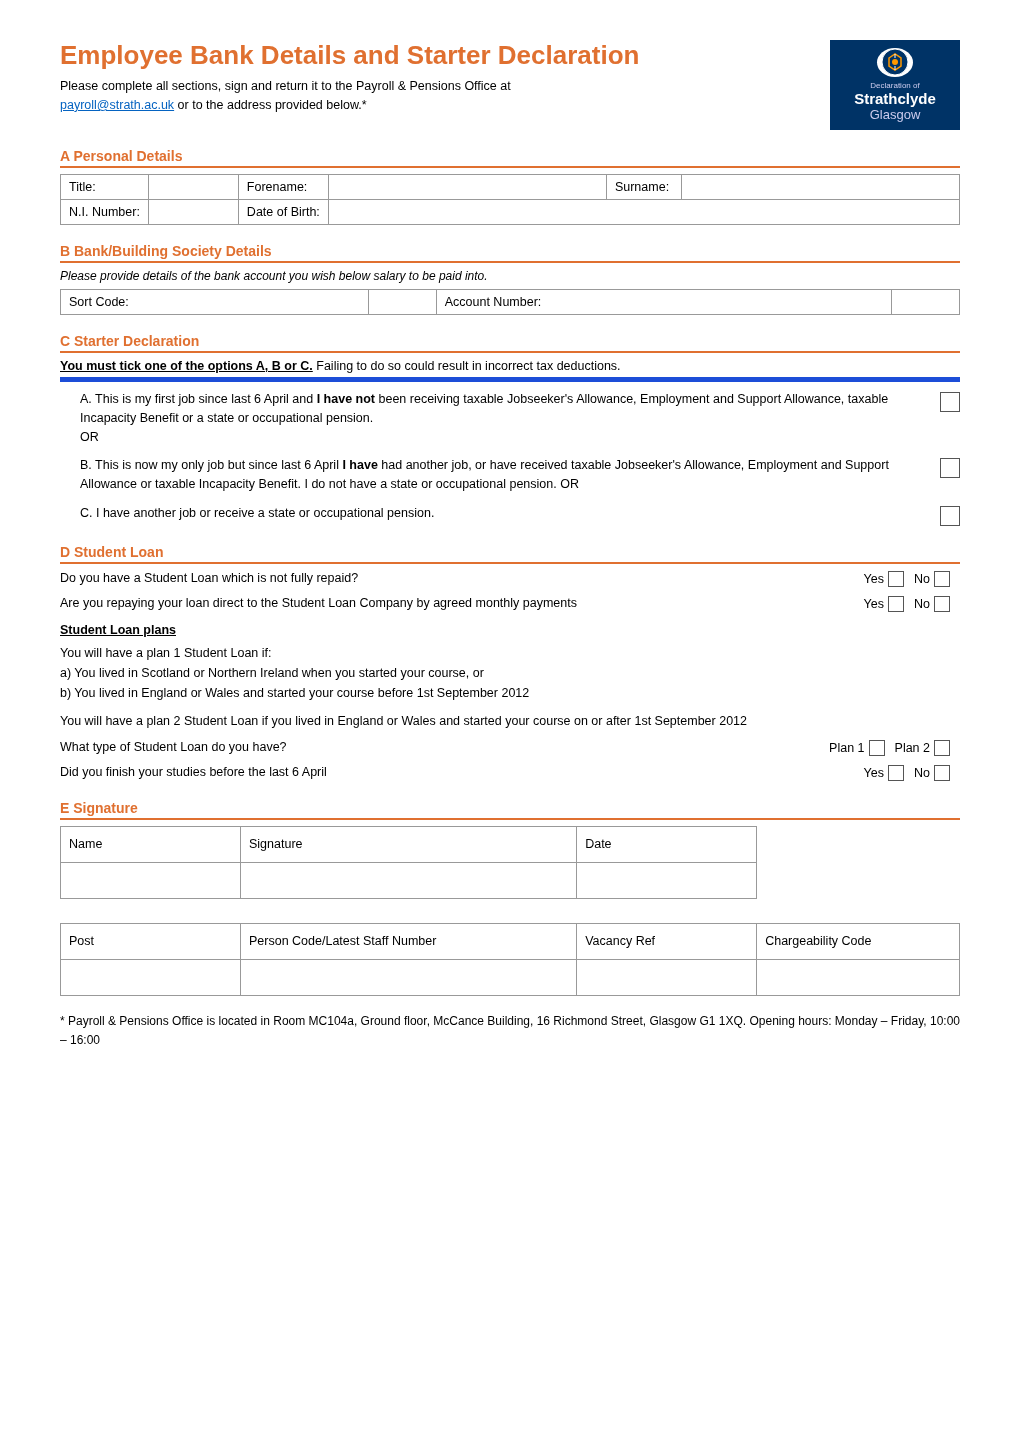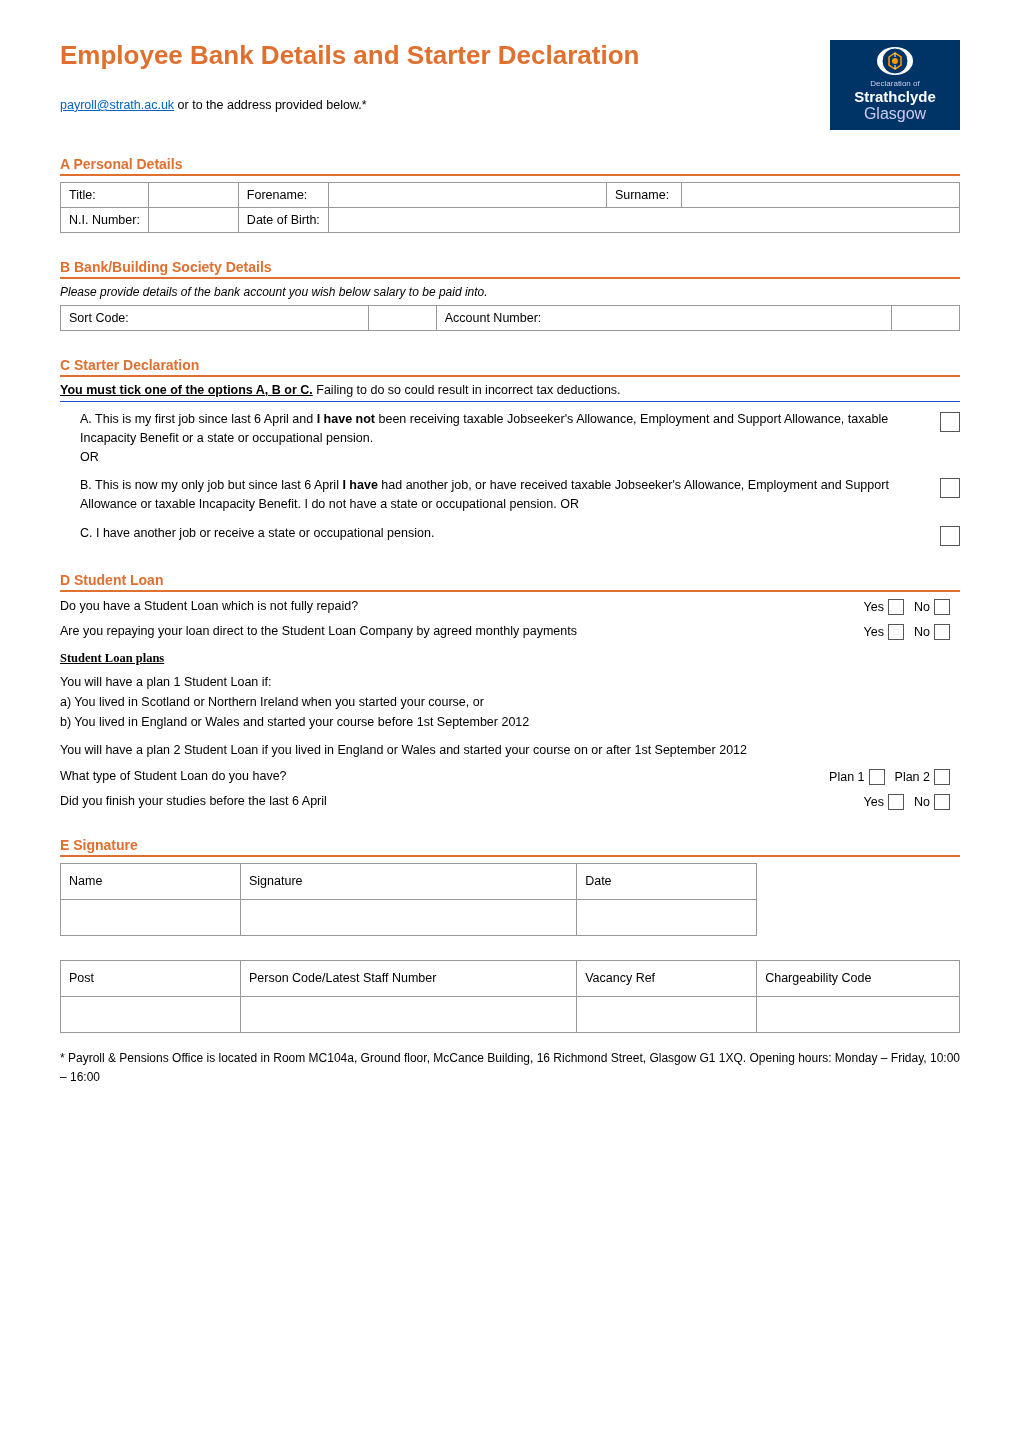--- a/index.html
+++ b/index.html
@@ -75,32 +75,32 @@
 
     .logo-text-main {
       font-size: 15px;
       font-weight: bold;
       color: #fff;
       text-align: center;
       line-height: 1.1;
     }
 
     .logo-text-city {
-      font-size: 16px;
+      font-size: 13px;
       color: #cce;
       text-align: center;
     }
 
     
     .section-header {
       color: #e07030;
       font-size: 14px;
       font-weight: bold;
       margin-bottom: 6px;
-      margin-top: 26px;
+      margin-top: 18px;
       border-bottom: 2px solid #e07030;
       padding-bottom: 2px;
     }
 
     .section-subtitle {
       font-style: italic;
       font-size: 12px;
       margin-bottom: 6px;
       color: #000;
     }
@@ -128,21 +128,21 @@
 
     td.value-cell {
       background: #fff;
     }
 
     
     .declaration-warning {
       font-size: 12.5px;
       font-weight: bold;
       margin-bottom: 8px;
-      border-bottom: 1px solid #1d4ed8;
+      border-bottom: 5px solid #1d4ed8;
       padding-bottom: 4px;
     }
 
     .declaration-warning span.normal {
       font-weight: normal;
     }
 
     .declaration-item {
       display: flex;
       align-items: flex-start;
@@ -197,21 +197,20 @@
       display: inline-block;
       vertical-align: middle;
       margin-right: 10px;
     }
 
     .student-loan-plans-title {
       font-weight: bold;
       text-decoration: underline;
       font-size: 12.5px;
       margin: 10px 0 6px 0;
-      font-family: Liberation Serif, serif;
     }
 
     .plan-info {
       font-size: 12.5px;
       line-height: 1.6;
       margin-bottom: 8px;
     }
 
     
     .sig-table td {
@@ -226,20 +225,21 @@
       color: #000;
     }
   </style>
 </head>
 <body>
 
 <div class="header-row">
   <div class="header-text">
     <div class="main-title">Employee Bank Details and Starter Declaration</div>
     <div class="subtitle">
+      <span>Please complete all sections, sign and return it to the Payroll &amp; Pensions Office at</span>
       <br>
       <a href="#">payroll@strath.ac.uk</a><span> or to the address provided below.*</span>
     </div>
   </div>
   <div class="logo-box">
     <div class="logo-icon">
       <svg viewBox="0 0 28 28" xmlns="http://www.w3.org/2000/svg">
         <circle cx="14" cy="14" r="13" fill="#003366" stroke="#fff" stroke-width="1"></circle>
         <path d="M8 10 L14 6 L20 10 L20 18 L14 22 L8 18 Z" fill="none" stroke="#f90" stroke-width="1.5"></path>
         <circle cx="14" cy="14" r="3" fill="#f90"></circle>

